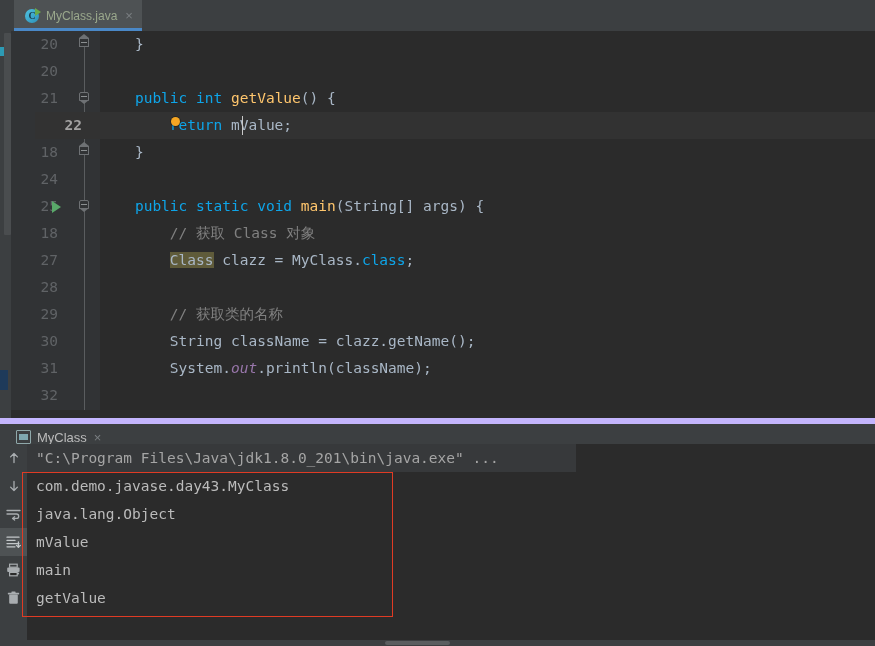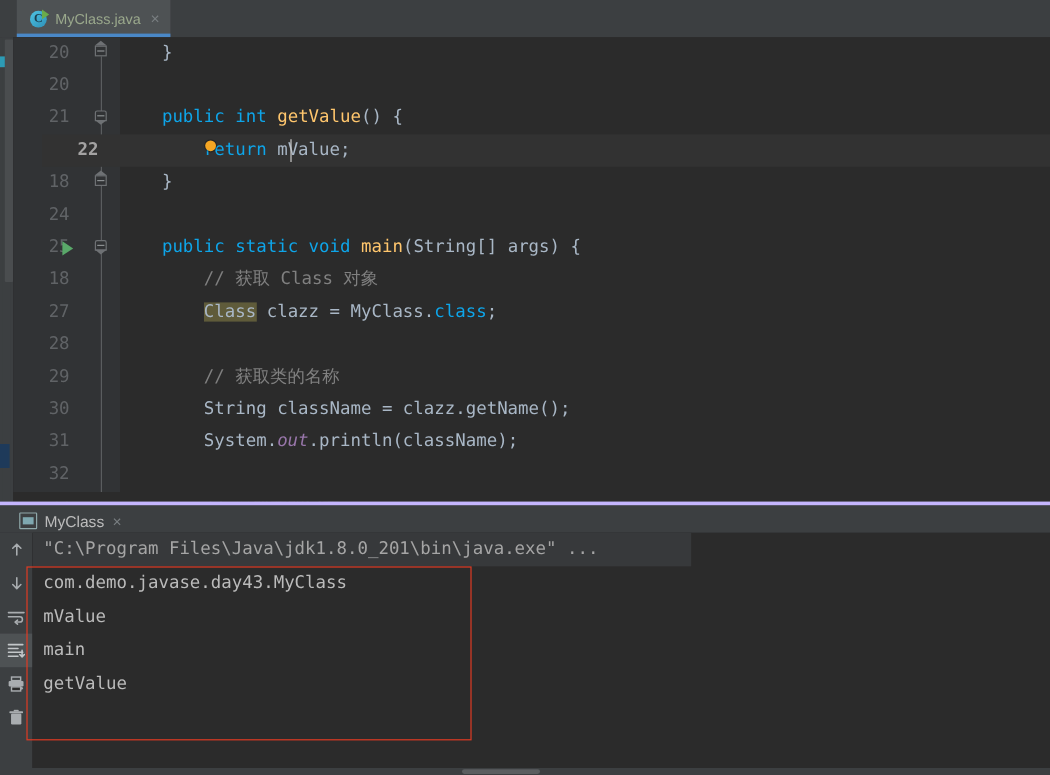--- a/index.html
+++ b/index.html
@@ -246,21 +246,21 @@
     background: #c8c8c8;
     top: 4px;
   }
 
   
   .console-tab-bar {
     position: absolute;
     left: 0; top: 418px;
     width: 875px; height: 26px;
     background: #3c3f41;
-    border-top: 3px solid #c4b5fd;
+    border-top: 6px solid #c4b5fd;
   }
   .console-tab {
     position: absolute;
     left: 10px; top: 0;
     height: 26px;
     display: flex;
     align-items: center;
     padding: 0 8px 0 6px;
   }
   .console-tab .ul {
@@ -535,20 +535,21 @@
           <rect x="2.2" y="3.6" width="8.6" height="9.2" rx="1" fill="#a9adb0"></rect>
           <rect x="0.8" y="1.8" width="11.4" height="1.6" rx="0.6" fill="#a9adb0"></rect>
           <rect x="4.4" y="0.4" width="4.2" height="1.6" rx="0.6" fill="#a9adb0"></rect>
         </svg>
       </div>
     </div>
     <div class="console-body">
       <div class="console-line cmd">"C:\Program Files\Java\jdk1.8.0_201\bin\java.exe" ...</div>
       <div id="console-output-lines">
           <div class="console-line">com.demo.javase.day43.MyClass</div>
+          <div class="console-line">java.lang.Object</div>
           <div class="console-line">mValue</div>
           <div class="console-line">main</div>
           <div class="console-line">getValue</div>
         </div>
     </div>
   </div>
 
   <div class="redbox"></div>
 
   <div class="bottom-scroll">

